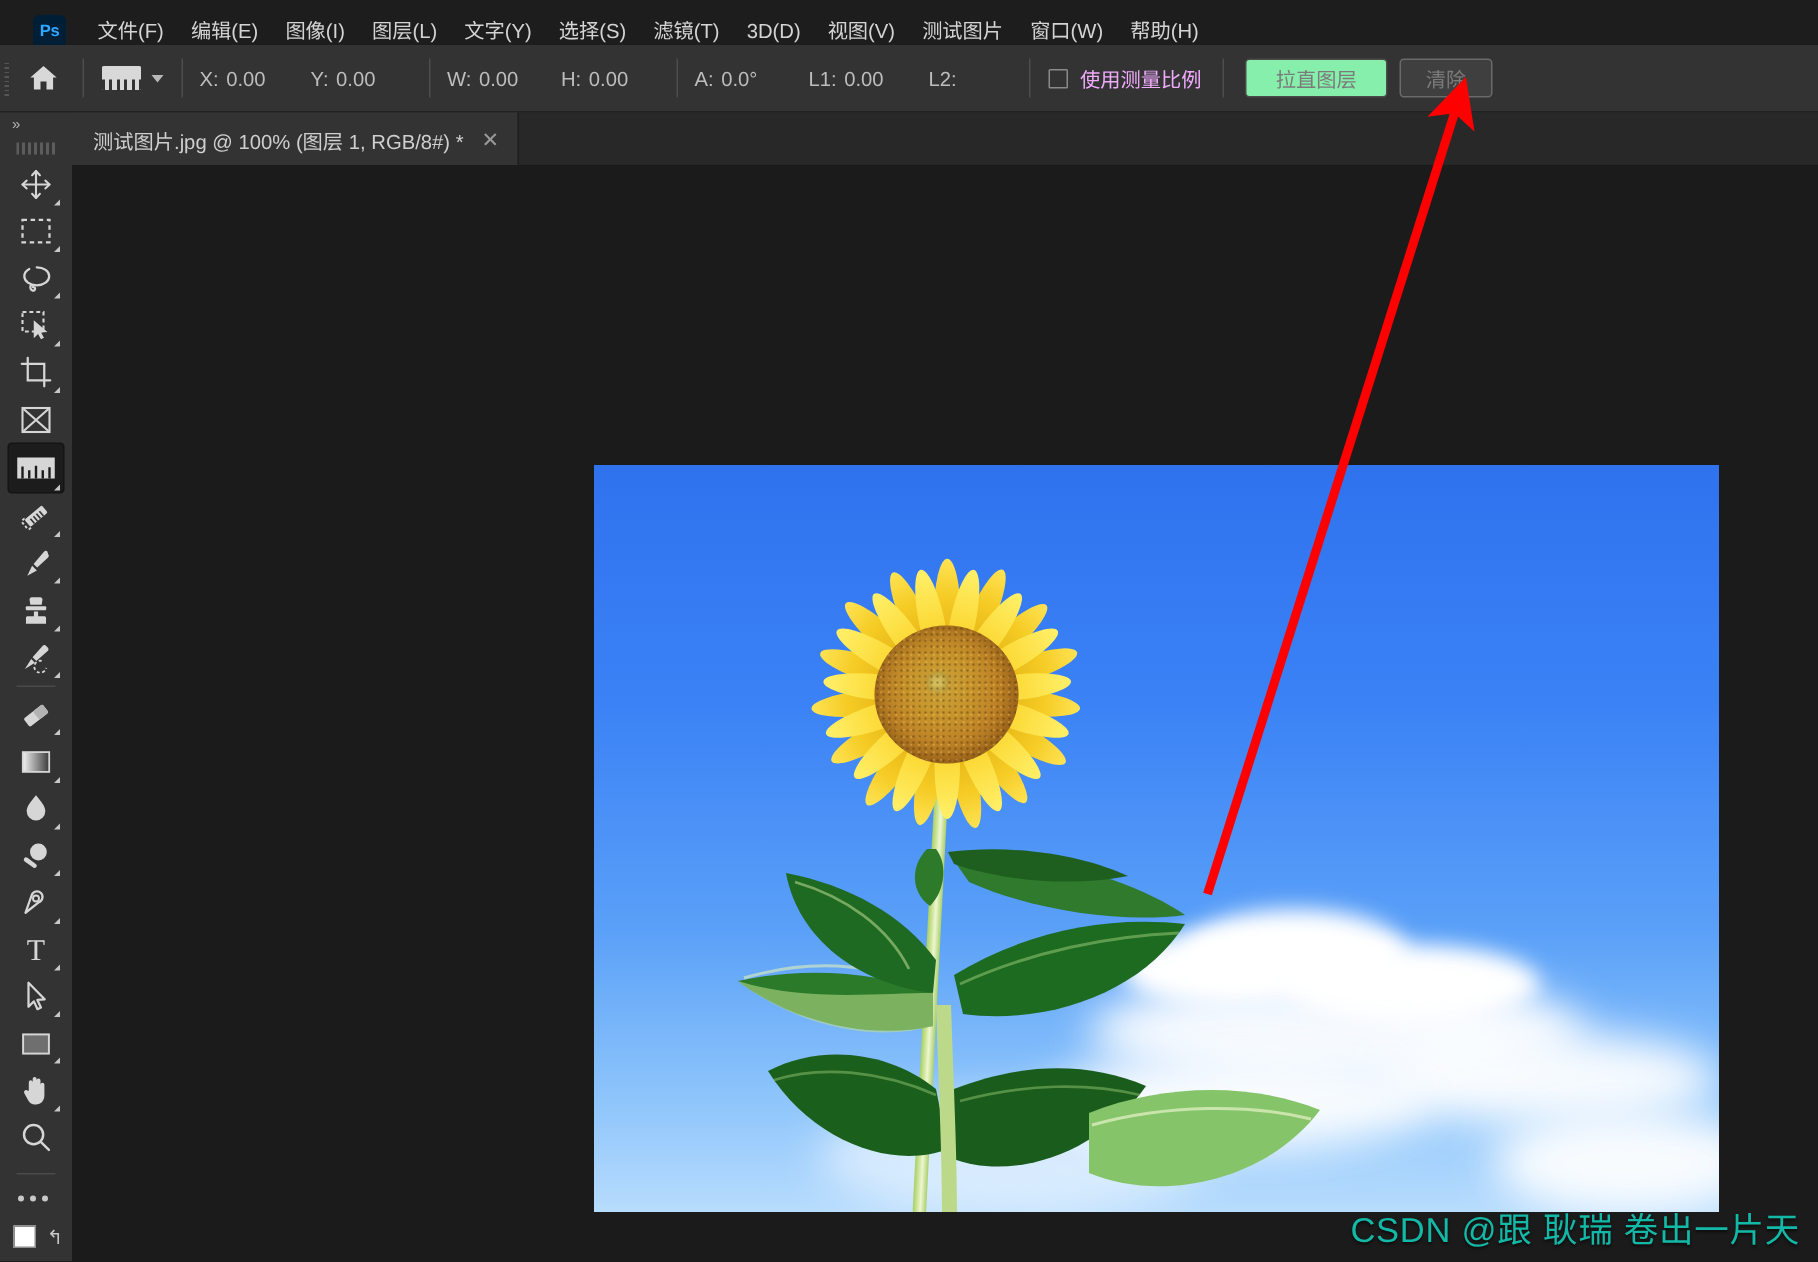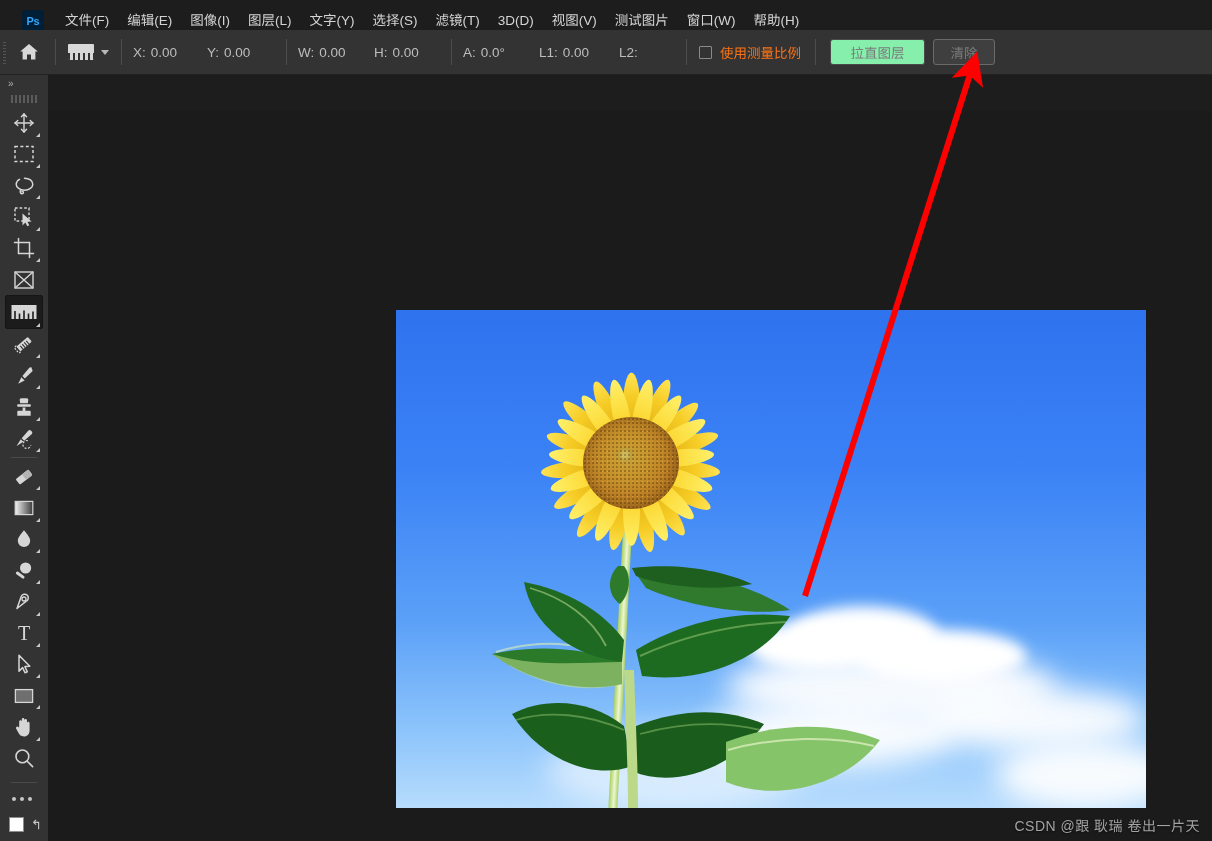--- a/index.html
+++ b/index.html
@@ -72,21 +72,21 @@
   }
   .ob-field .lbl { color: #bdbdbd; }
   .ob-field .val { color: #bdbdbd; }
   .ob-check {
     display: flex; align-items: center; gap: 8px; padding: 0 6px; flex: 0 0 auto;
   }
   .checkbox {
     width: 13px; height: 13px; border: 1px solid #8a8a8a; background: #333;
     border-radius: 1px; flex: 0 0 auto;
   }
-  .ob-check .ctext { color: #f97316; font-size: 13.5px; white-space: nowrap; }
+  .ob-check .ctext { color: #f0abfc; font-size: 13.5px; white-space: nowrap; }
   .ob-btn {
     height: 26px; padding: 0 16px; border: 1px solid #4a4a4a; border-radius: 3px;
     background: #86efac; color: #7b7b7b; font-size: 13.5px;
     display: flex; align-items: center; justify-content: center;
     white-space: nowrap; flex: 0 0 auto; margin-right: 8px;
   }
   .ob-btn.highlighted { border-color: #6a6a6a; background: #3f3f3f; }
 
   
   .tabbar {
@@ -206,21 +206,21 @@
     margin-left: -8px; margin-top: -7px; border-radius: 50%;
     background: radial-gradient(circle, #d9c766 0%, #bfa03e 60%, #a9801f 100%);
   }
 
   
   .arrow-svg { position: absolute; left: 0; top: 0; width: 1212px; height: 841px; pointer-events: none; }
 
   
   .watermark {
     position: absolute; right: 12px; bottom: 6px;
-    color: #a3a3a3; font-size: 14px; letter-spacing: .5px;
+    color: #14b8a6; font-size: 23px; letter-spacing: .5px;
     white-space: nowrap;
     text-shadow: 0 1px 2px rgba(0,0,0,.6);
   }
 </style>
 </head>
 <body>
 
 <div id="app">
 
   <div class="menubar">
@@ -300,20 +300,26 @@
       <span class="checkbox"></span>
       <span class="ctext">使用测量比例</span>
     </div>
 
     <div class="ob-sep" style="margin-left:8px;margin-right:14px"></div>
 
     <div class="ob-btn" style="min-width:95px">拉直图层</div>
     <div class="ob-btn highlighted" style="min-width:62px">清除</div>
   </div>
 
+  <div class="tabbar">
+    <div class="doc-tab">
+      <span class="title">测试图片.jpg @ 100% (图层 1, RGB/8#) *</span>
+      <span class="closex">✕</span>
+    </div>
+  </div>
 
   <div class="toolbar">
     <div class="tb-collapse">»</div>
     <div class="tb-grip">
         <i></i>
       </div>
 
     <div class="tool">
       <svg width="22" height="22" viewBox="0 0 22 22">
           <g fill="none" stroke="#d6d6d6" stroke-width="1.4" stroke-linecap="round" stroke-linejoin="round">

